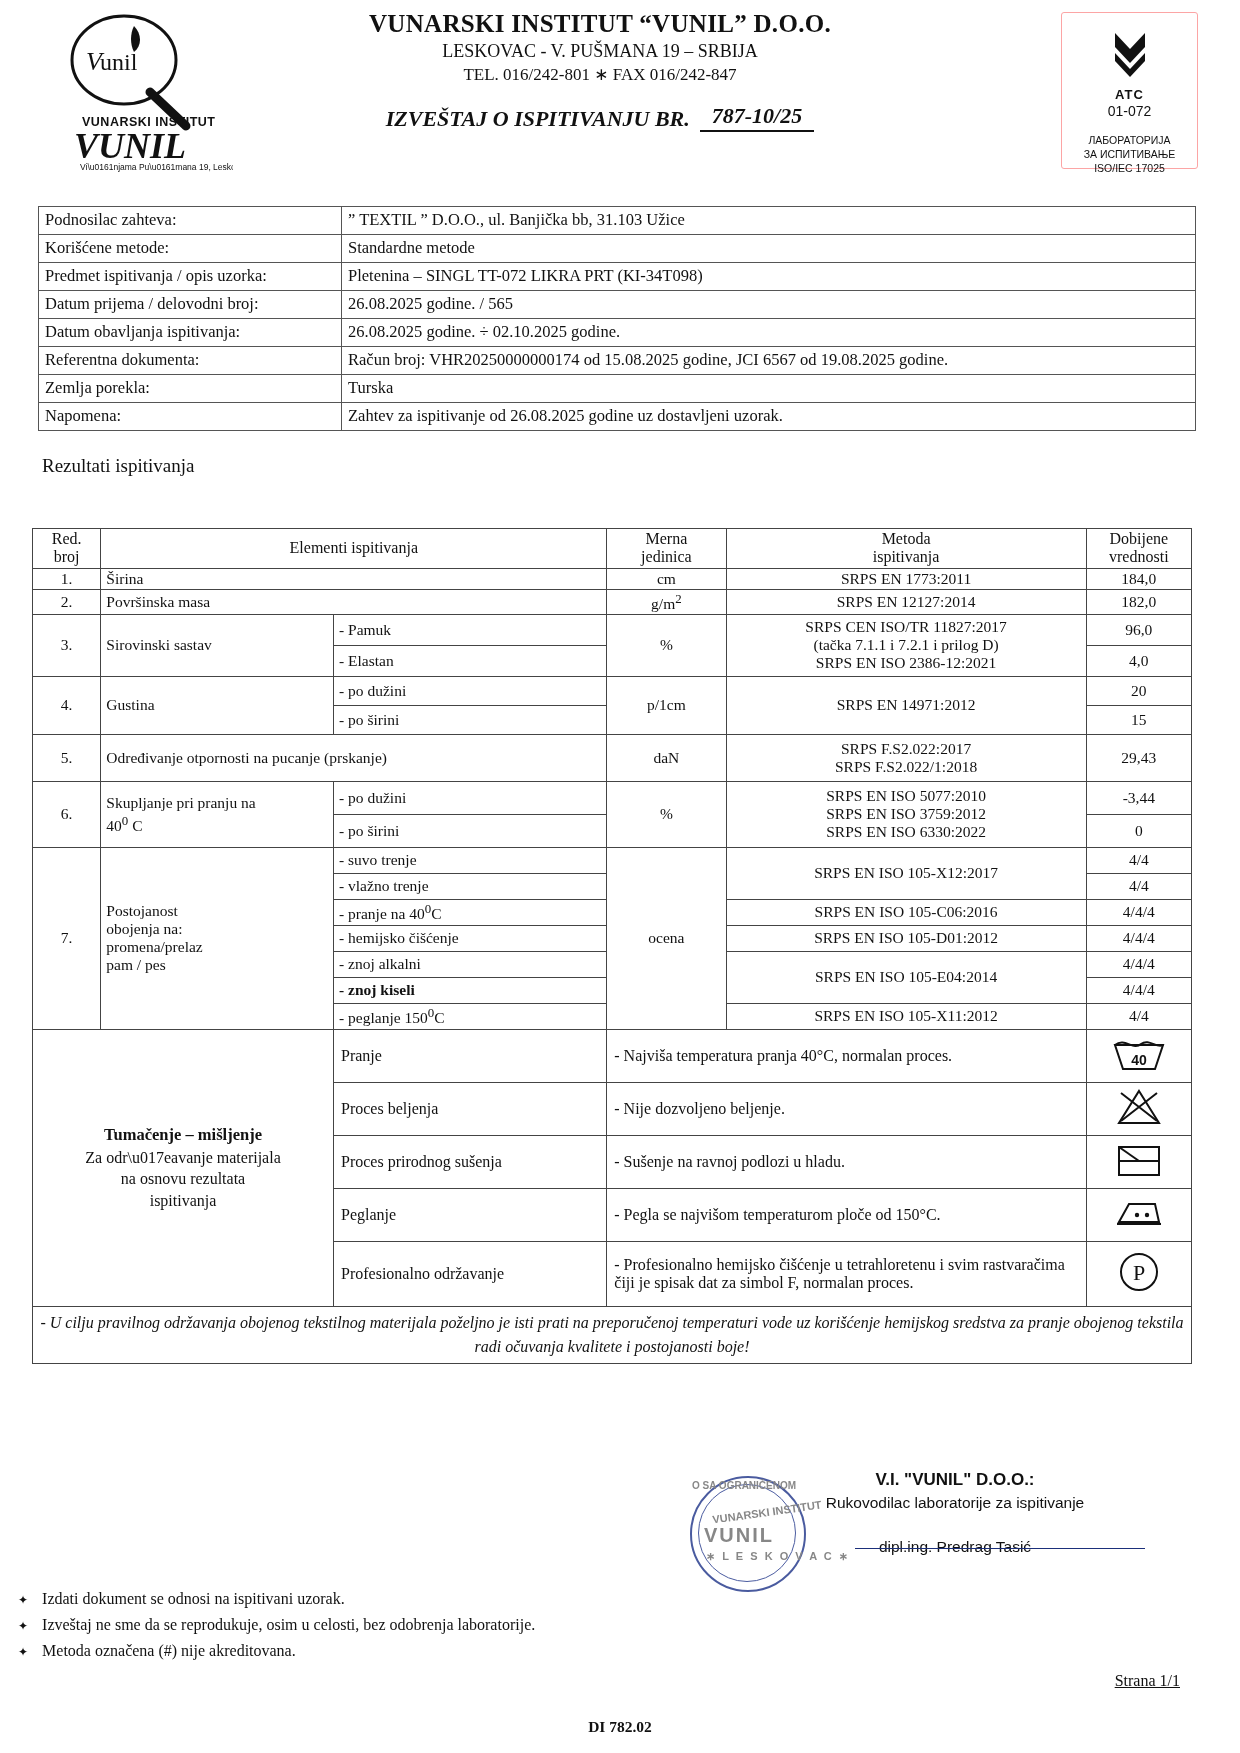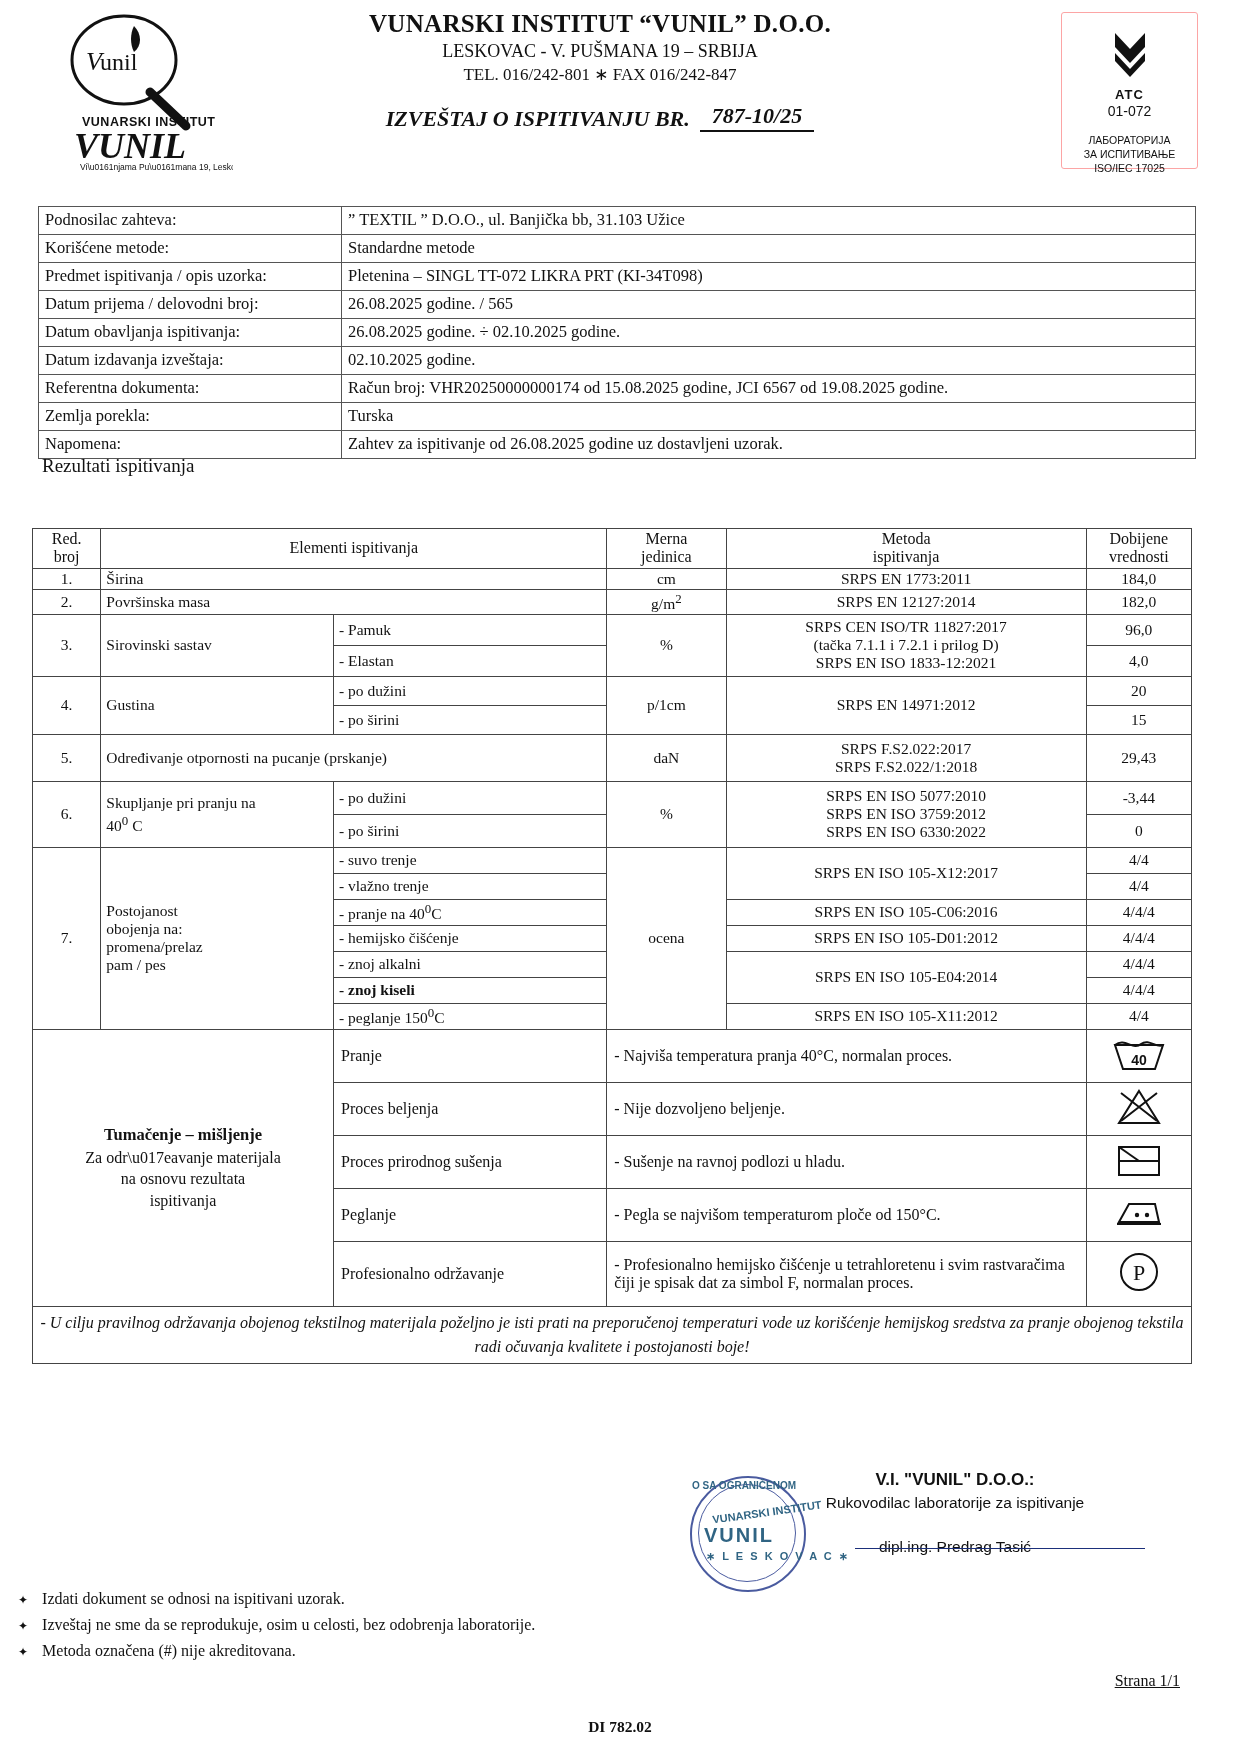--- a/index.html
+++ b/index.html
@@ -52,21 +52,21 @@
   .sym{width:76px;text-align:center;}
   .note-italic{font-style:italic;font-size:15px;text-align:center;line-height:1.5;padding:6px 40px;}
 
   
   .sig{position:absolute;right:120px;top:1470px;width:330px;text-align:center;font-family:"Liberation Sans",sans-serif;}
   .sig .l1{font-size:17px;font-weight:bold;}
   .sig .l2{font-size:15.5px;margin-top:4px;}
   .sig .l3{font-size:15.5px;margin-top:26px;}
   .sigline{position:absolute;right:95px;top:1548px;width:290px;border-bottom:1.5px solid #1b2f7a;}
 
-  .stamp{position:absolute;left:690px;top:1468px;width:250px;height:125px;color:#0c4a6e;opacity:.85;}
+  .stamp{position:absolute;left:690px;top:1468px;width:250px;height:125px;color:#737373;opacity:.85;}
   .stamp .ring{position:absolute;left:0;top:8px;width:112px;height:112px;border:2px solid #2b3f8f;border-radius:50%;}
   .stamp .ring2{position:absolute;left:8px;top:16px;width:96px;height:96px;border:1px solid #2b3f8f;border-radius:50%;}
   .stamp .w1{position:absolute;left:22px;top:38px;font-family:"Liberation Sans",sans-serif;font-size:11px;font-weight:bold;transform:rotate(-8deg);}
   .stamp .w2{position:absolute;left:14px;top:56px;font-family:"Liberation Sans",sans-serif;font-size:20px;font-weight:bold;letter-spacing:2px;}
   .stamp .w3{position:absolute;left:16px;top:82px;font-family:"Liberation Sans",sans-serif;font-size:11px;font-weight:bold;letter-spacing:2px;}
   .stamp .arc{position:absolute;left:2px;top:12px;font-family:"Liberation Sans",sans-serif;font-size:10px;font-weight:bold;}
 
   .bullets{position:absolute;left:18px;top:1590px;font-size:16px;}
   .bullets .row{display:flex;gap:14px;margin-bottom:6px;}
   .bullets .dia{color:#111;font-size:12px;line-height:20px;}
@@ -138,24 +138,20 @@
         </tr>
         <tr>
           <td class="lbl">Datum prijema / delovodni broj:</td>
           <td>26.08.2025 godine.        /      565</td>
         </tr>
         <tr>
           <td class="lbl">Datum obavljanja ispitivanja:</td>
           <td>26.08.2025 godine. ÷ 02.10.2025 godine.</td>
         </tr>
         <tr>
-          <td class="lbl">Datum izdavanja izveštaja:</td>
-          <td>02.10.2025 godine.</td>
-        </tr>
-        <tr>
           <td class="lbl">Referentna dokumenta:</td>
           <td>Račun broj: VHR20250000000174 od 15.08.2025 godine, JCI 6567 od 19.08.2025 godine.</td>
         </tr>
         <tr>
           <td class="lbl">Zemlja porekla:</td>
           <td>Turska</td>
         </tr>
         <tr>
           <td class="lbl">Napomena:</td>
           <td>Zahtev za ispitivanje od 26.08.2025 godine uz dostavljeni uzorak.</td>
@@ -203,21 +199,21 @@
       </tr>
 
       <tr>
         <td class="c" rowspan="2">3.</td>
         <td rowspan="2" style="width:190px;">Sirovinski sastav</td>
         <td style="width:225px;height:28px;">- Pamuk</td>
         <td class="c" rowspan="2">%</td>
         <td class="c small" rowspan="2">
           <div>SRPS CEN ISO/TR 11827:2017</div>
           <div>(tačka 7.1.1 i 7.2.1 i prilog D)</div>
-          <div>SRPS EN ISO 1833-12:2021</div>
+          <div>SRPS EN ISO 2386-12:2021</div>
         </td>
         <td class="c">96,0</td>
       </tr>
       <tr>
         <td style="height:28px;">- Elastan</td>
         <td class="c">4,0</td>
       </tr>
 
       <tr>
         <td class="c" rowspan="2">4.</td>

